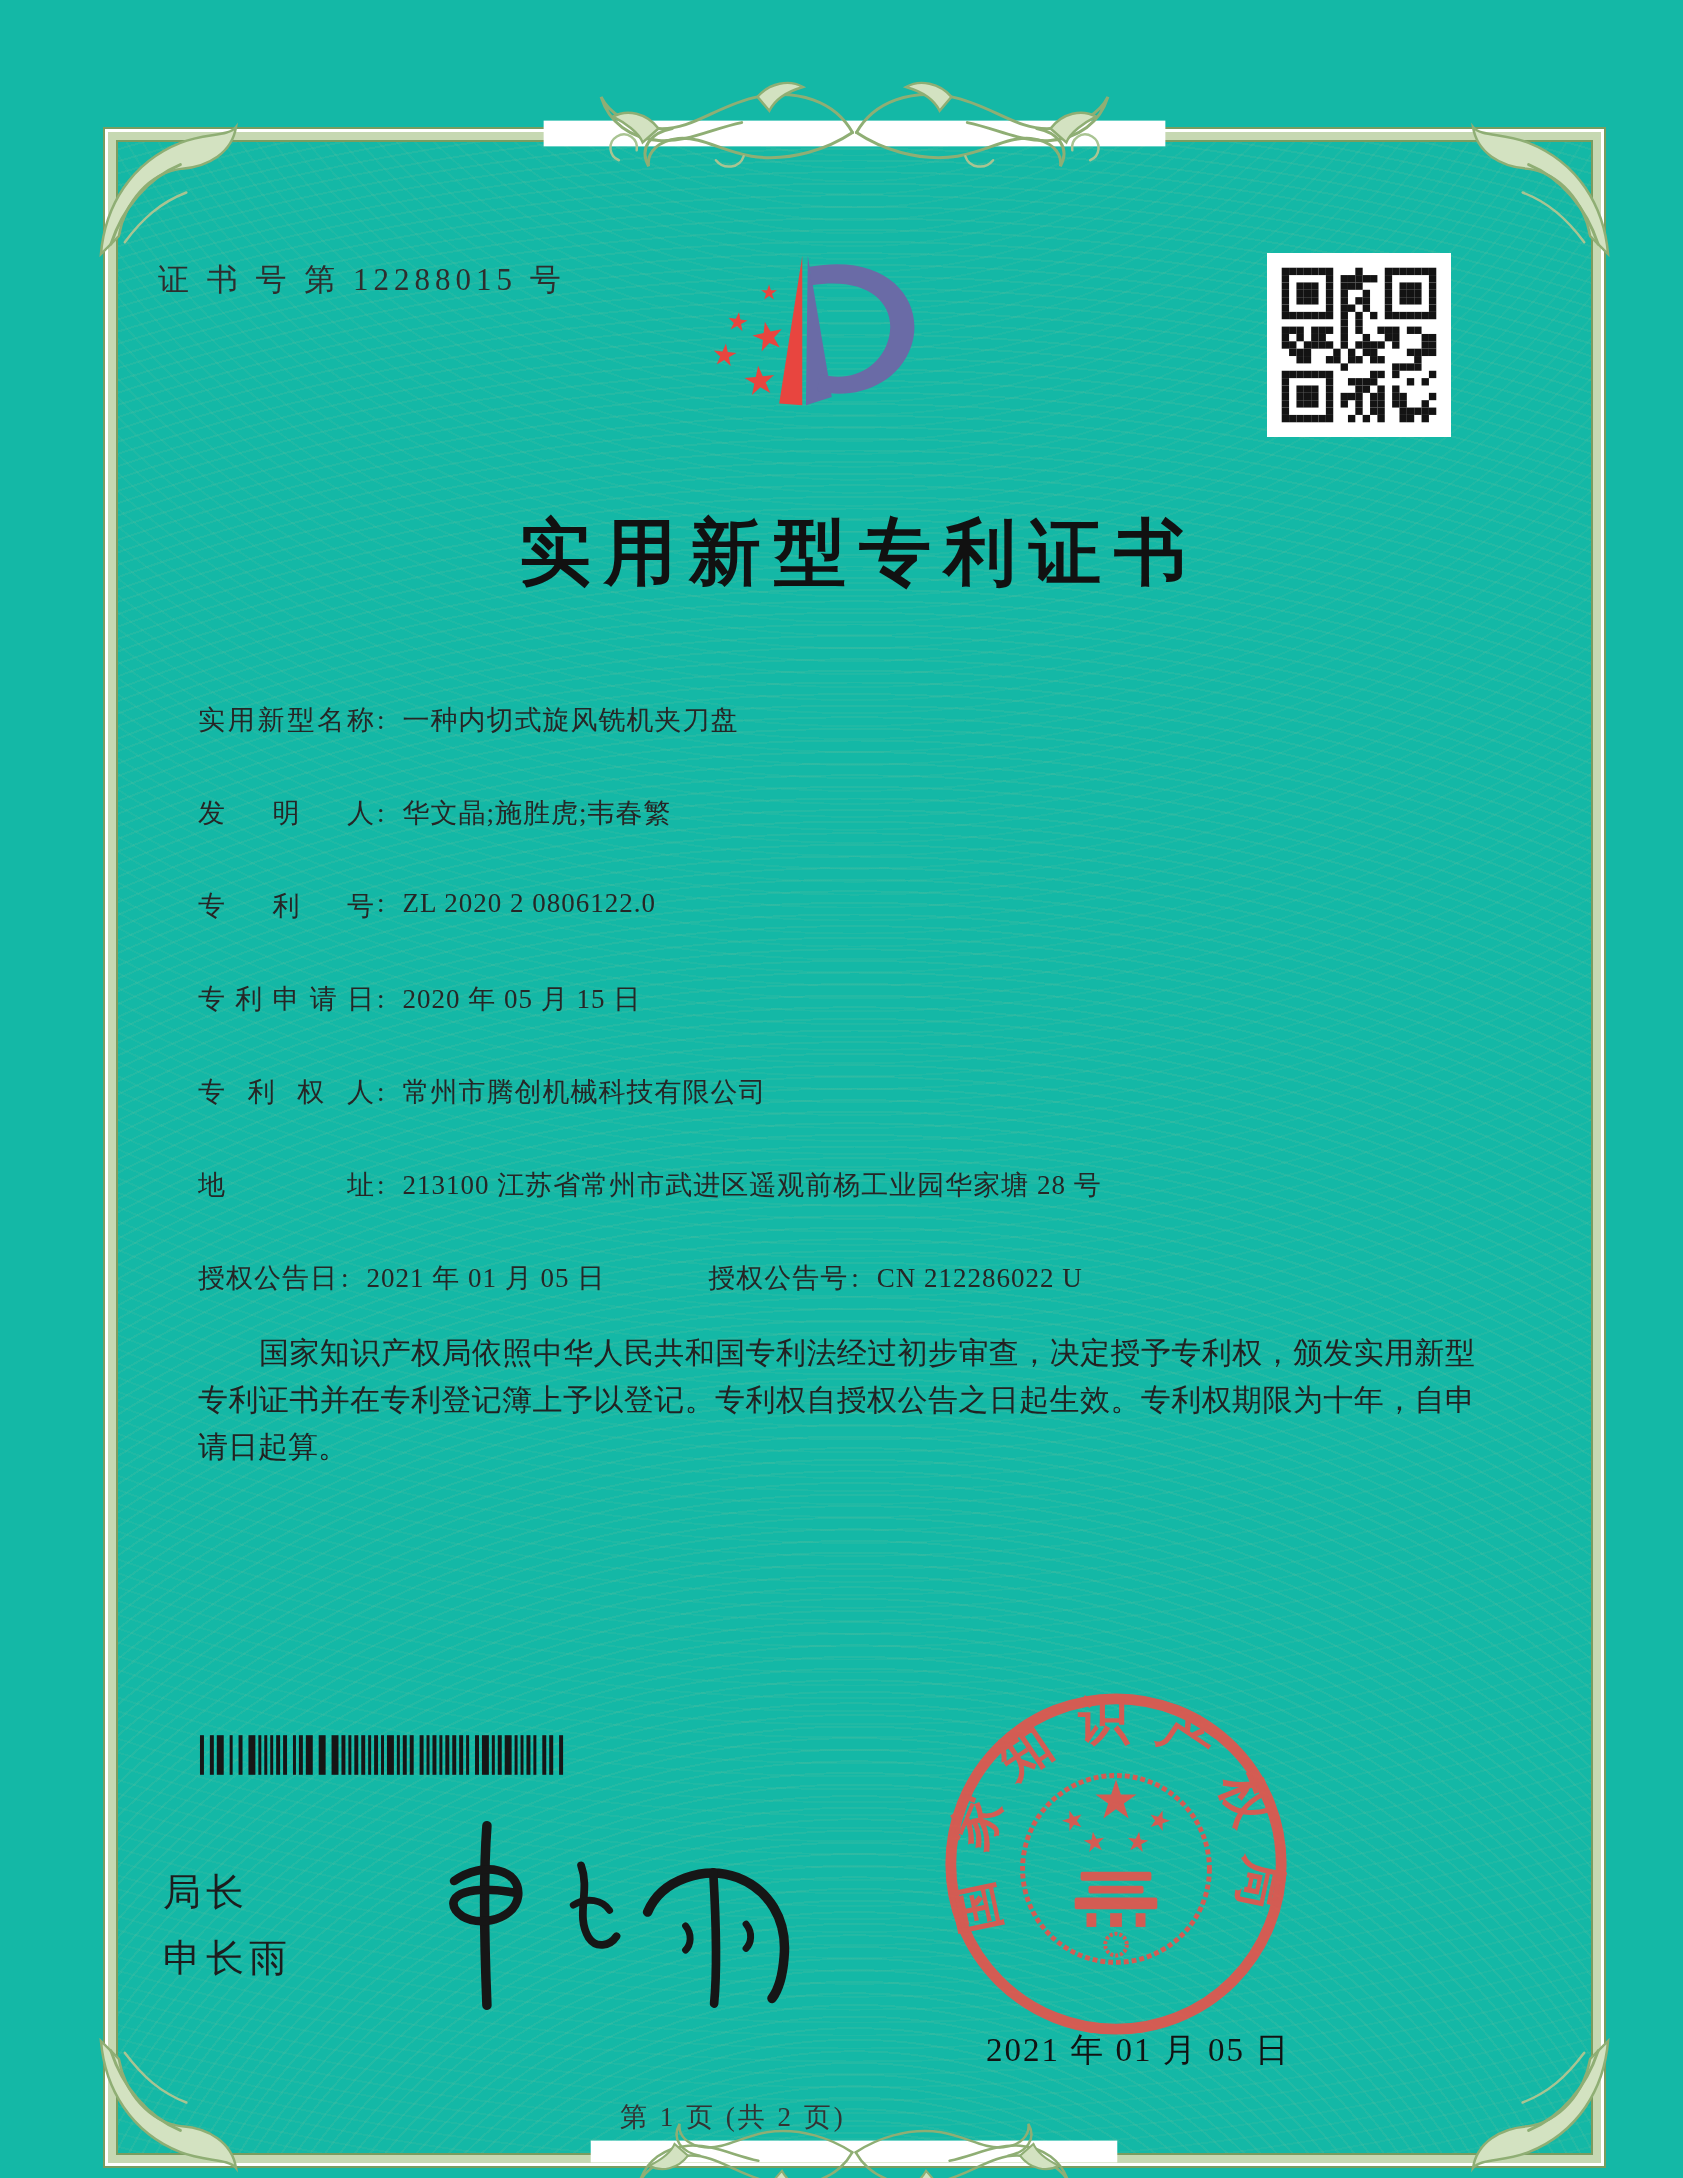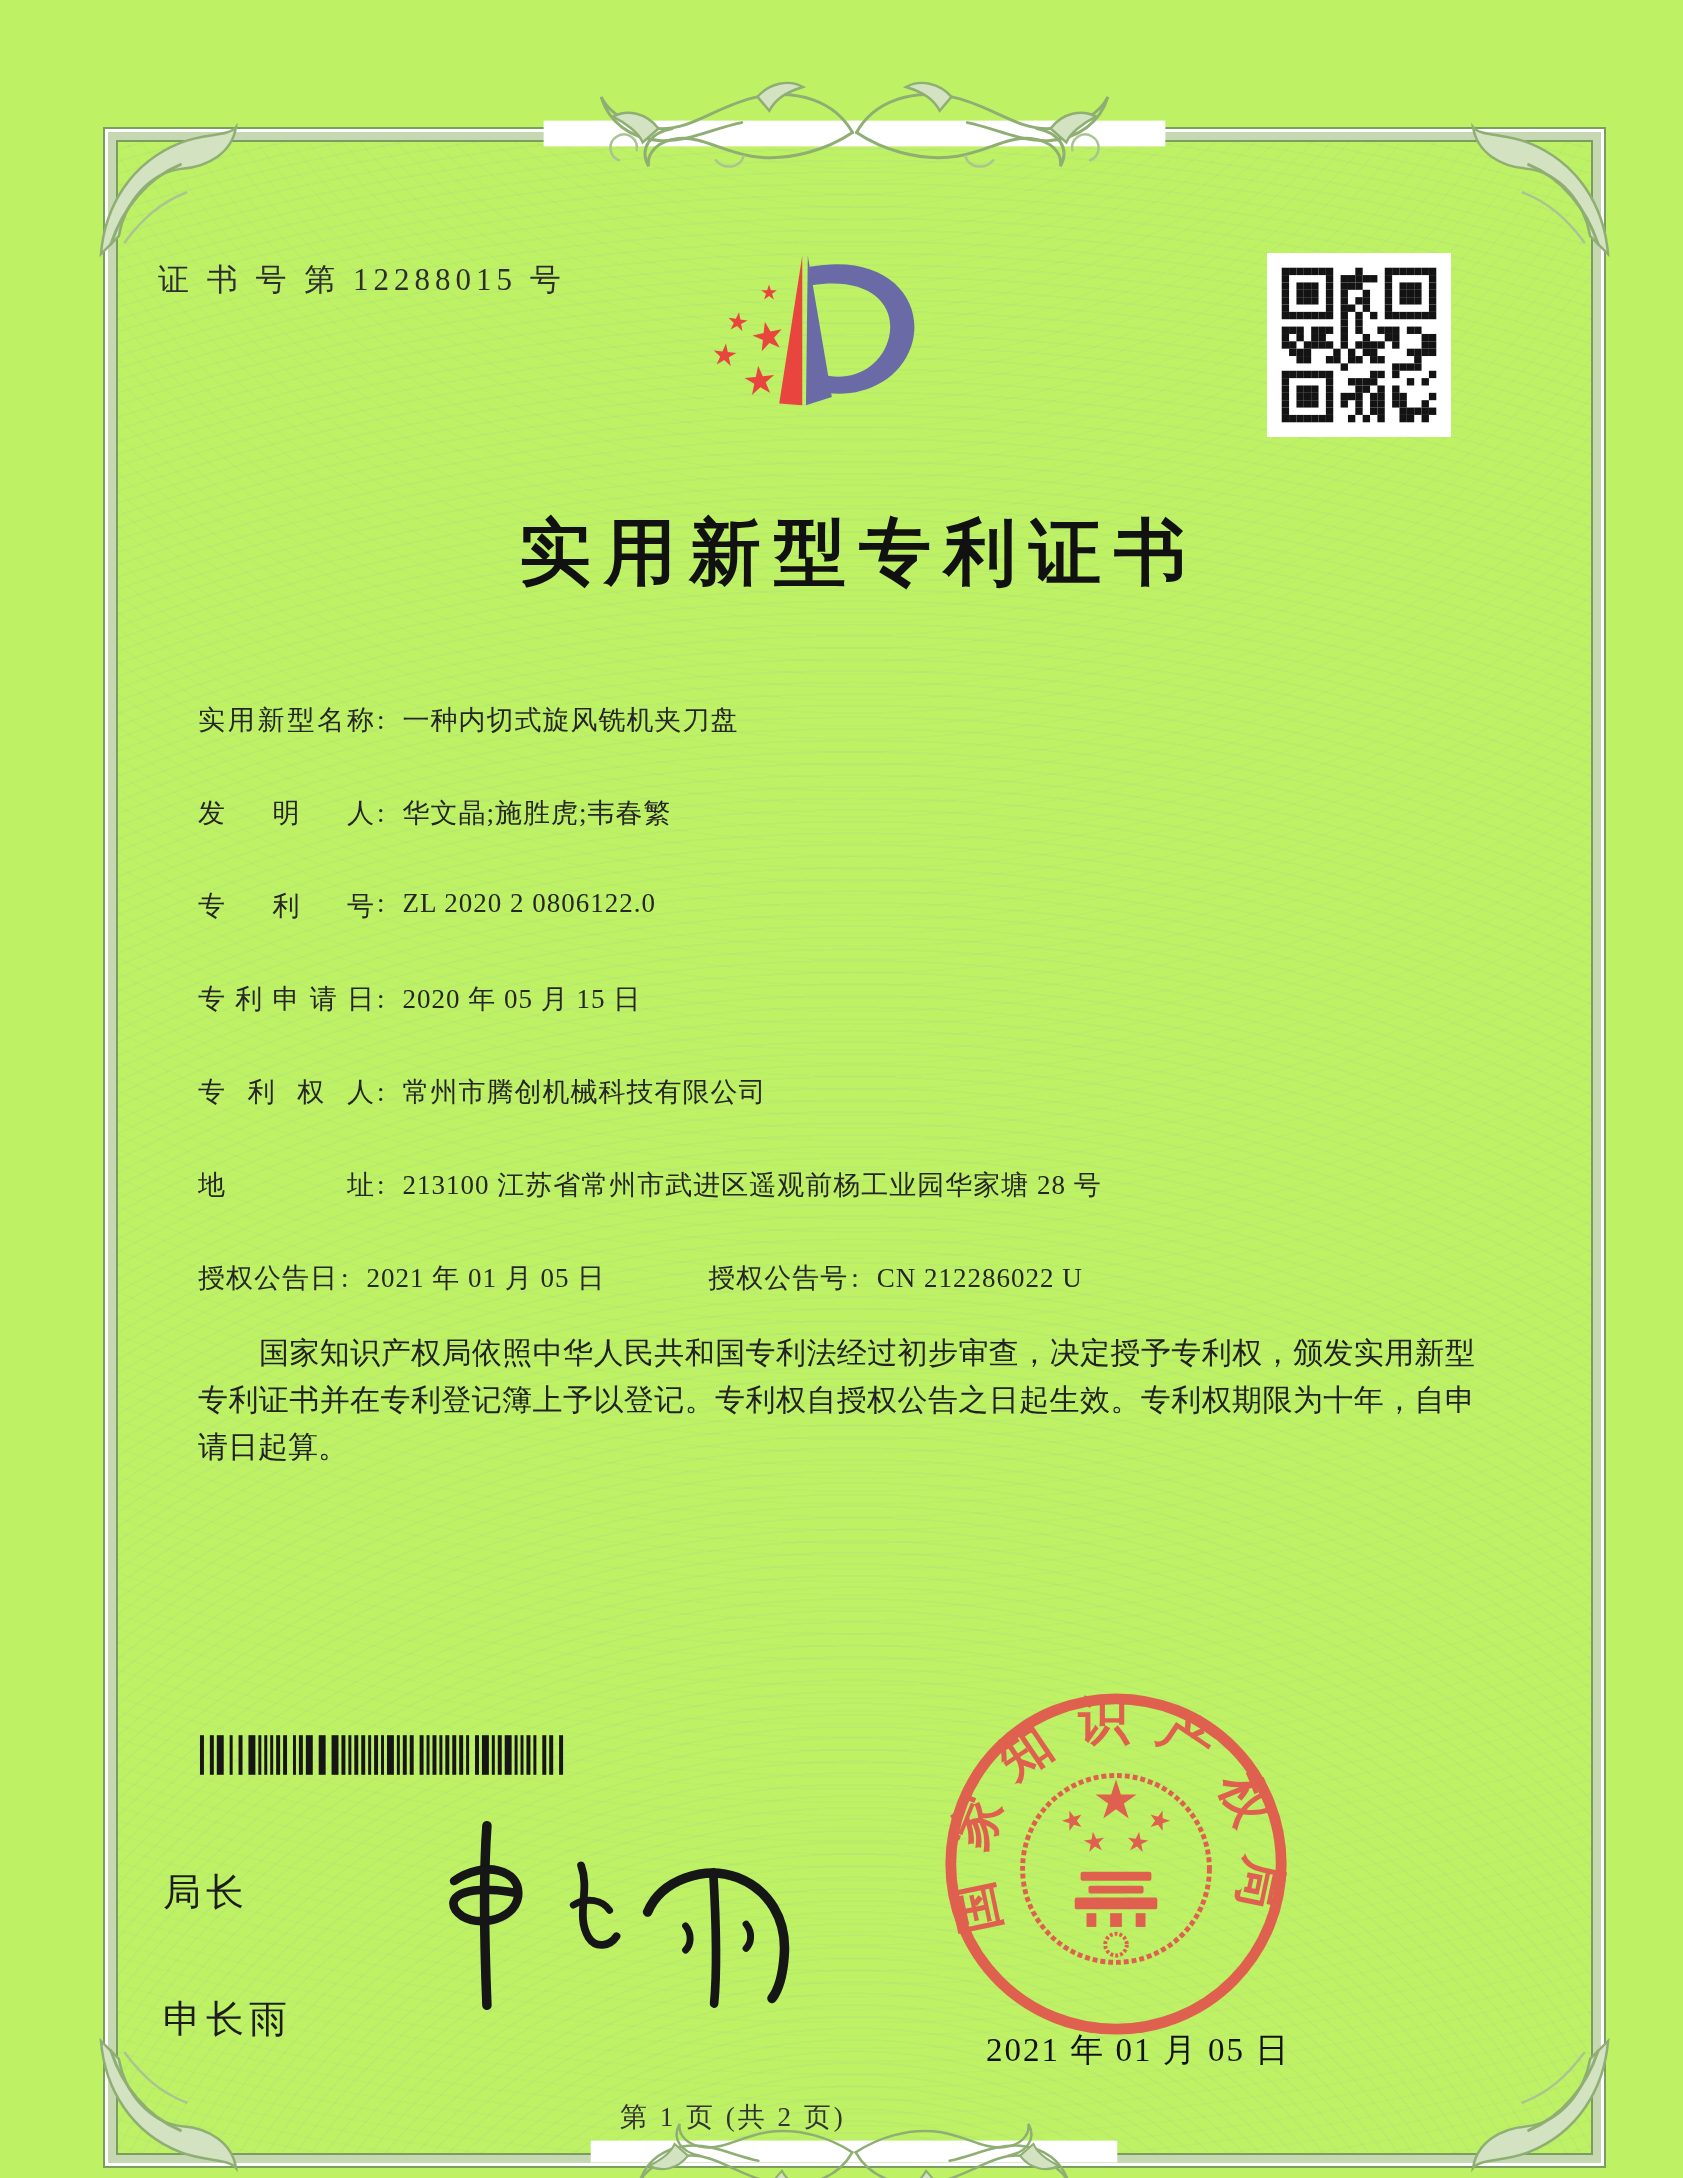--- a/index.html
+++ b/index.html
@@ -1,17 +1,17 @@
 <!DOCTYPE html>
 <html style="--frame-green: #7a9d60; --frame-light: #c6d8b2; --seal-red: #e2564d; --logo-red: #e8453f; --logo-blue: #6a6ba6; --text: #262626;"><head>
 <meta charset="utf-8">
 <style>
   html,body{margin:0;padding:0;background:#e8e8e8;}
   .page{
-    position:relative;width:1683px;height:2178px;margin:0 auto;background:#bef264;
+    position:relative;width:1683px;height:2178px;margin:0 auto;background:#14b8a6;
     overflow:hidden;font-family:"Liberation Serif","DejaVu Serif",serif;color:var(--text,#262626);
   }
   
   .guilloche{
     position:absolute;left:117px;right:91px;top:141px;bottom:24px;pointer-events:none;
     background:
       repeating-radial-gradient(120% 85% at 50% 118%, rgba(150,195,150,.12) 0 2px, rgba(255,255,255,0) 2px 12px),
       repeating-radial-gradient(140% 95% at 50% -18%, rgba(150,195,150,.09) 0 2px, rgba(255,255,255,0) 2px 14px);
   }
   
@@ -52,21 +52,21 @@
   .grant-label{display:inline-block;letter-spacing:1px;}
   .body-text{
     position:absolute;left:198px;right:208px;top:1329px;
     font-size:30px;line-height:47px;text-align:justify;color:#222;
   }
   .body-text p{margin:0;text-indent:61px;}
   .barcode{position:absolute;left:198px;top:1735px;}
   .signer{position:absolute;left:163px;font-family:"Liberation Sans","DejaVu Sans",sans-serif;
           font-size:38px;letter-spacing:5px;color:#1d1d1d;}
   .signer.title-row{top:1867px;}
-  .signer.name-row{top:1994px;}
+  .signer.name-row{top:1933px;}
   .signature{position:absolute;left:404px;top:1804px;}
   .sig-stroke{fill:none;stroke:#161616;stroke-linecap:round;stroke-linejoin:round;}
   .seal{position:absolute;left:939px;top:1687px;opacity:.93;}
   .seal-ring{fill:none;stroke:var(--seal-red,#e2564d);stroke-width:11px;}
   .seal-red-fill{fill:var(--seal-red,#e2564d);}
   .seal-red-stroke{fill:none;stroke:var(--seal-red,#e2564d);}
   .seal-text{fill:var(--seal-red,#e2564d);font-family:"Liberation Serif","DejaVu Serif",serif;
              font-weight:700;font-size:52px;letter-spacing:25px;}
   .seal-date{position:absolute;left:986px;top:2028px;font-size:33px;letter-spacing:2px;color:#121212;}
   .footer{position:absolute;left:620px;top:2099px;font-size:27px;letter-spacing:3px;color:#333;}

